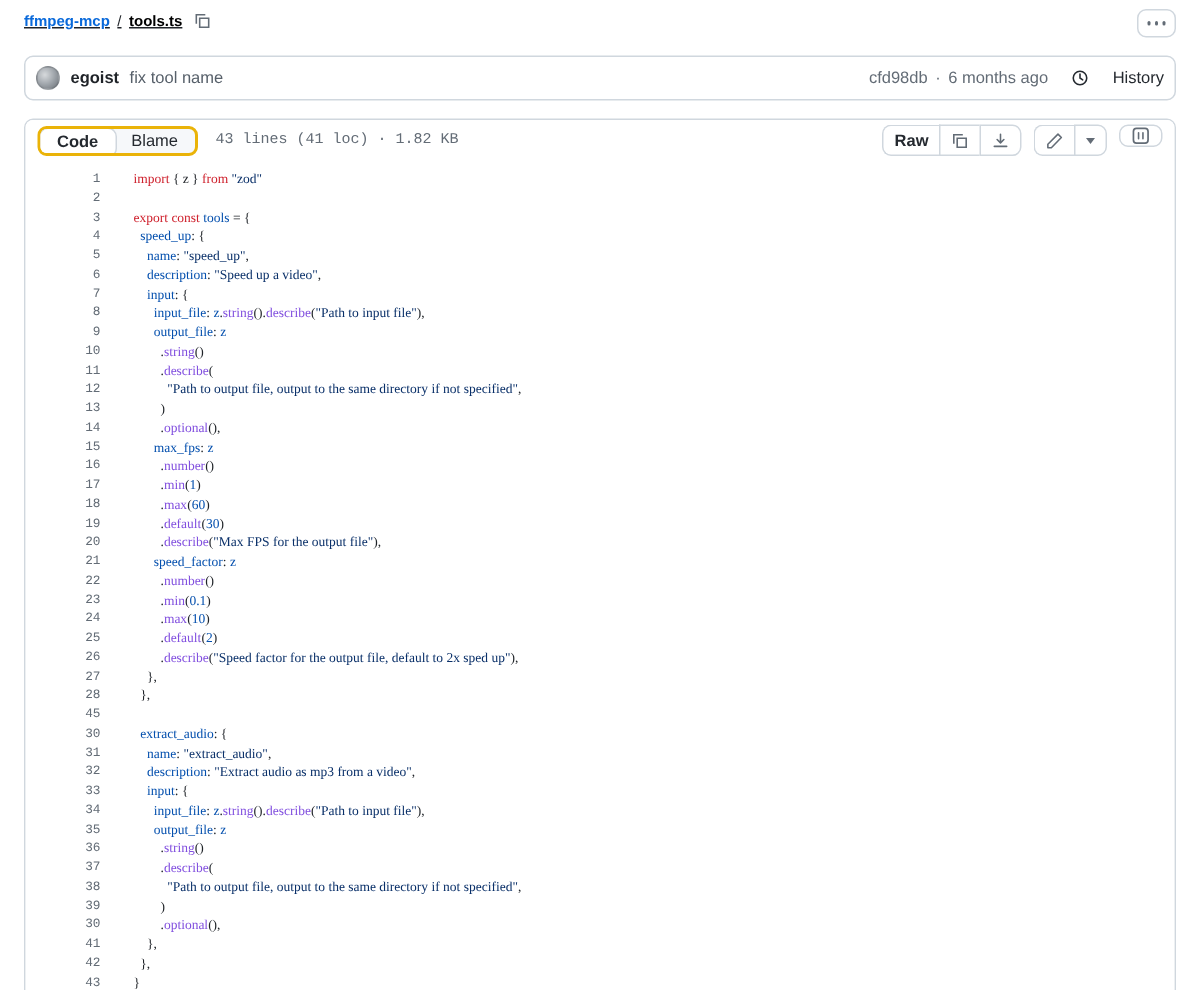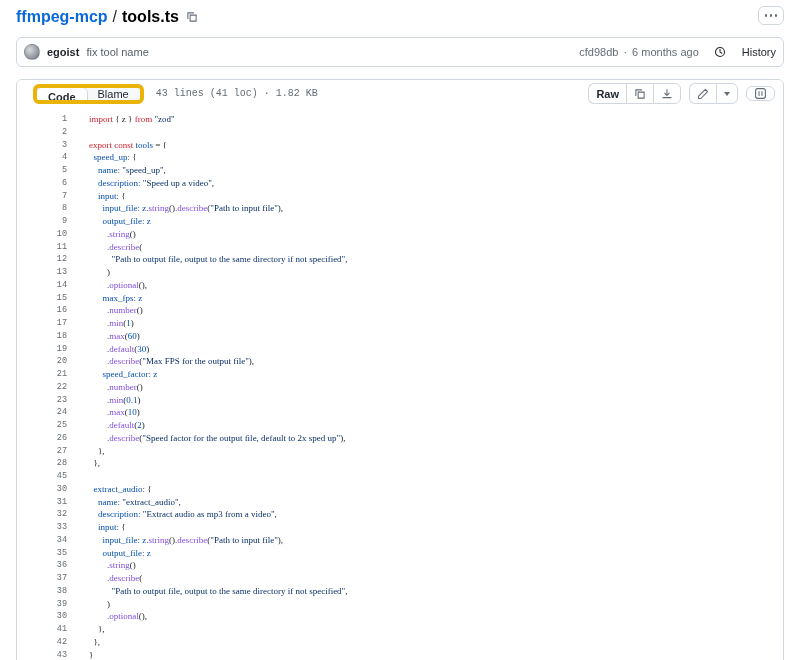--- a/index.html
+++ b/index.html
@@ -7,21 +7,21 @@
   body {
     background:#ffffff;
     font-family:"Liberation Sans", sans-serif;
     color:#1f2328;
     -webkit-font-smoothing:antialiased;
   }
   .page { padding:6px 16px 0 16px; }
 
   
   .breadcrumb-row { display:flex; align-items:flex-start; justify-content:space-between; height:24px; }
-  .breadcrumb { display:flex; align-items:center; font-size:16px; padding-top:2px; }
+  .breadcrumb { display:flex; align-items:center; font-size:10px; padding-top:2px;text-decoration:underline; }
   .repo-link { color:#0969da; font-weight:700; text-decoration:none; cursor:pointer; }
   .bc-sep { margin:0 5px; color:#1f2328; font-weight:400; }
   .file-name { font-weight:700; color:#000000; }
   .icon-btn-plain { background:none; border:none; cursor:pointer; display:inline-flex; align-items:center; margin-left:7px; padding:0; }
   .kebab-btn {
     width:26px; height:19px; border:1px solid #d0d7de; border-radius:6px; background:#fff;
     display:flex; align-items:center; justify-content:center; gap:2px; cursor:pointer;
   }
   .kebab-btn i { width:2.5px; height:2.5px; border-radius:50%; background:#636c76; display:block; }
 
@@ -40,32 +40,32 @@
   .commit-right { margin-left:auto; display:flex; align-items:center; gap:5px; }
   .commit-hash { color:#636c76; text-decoration:none; cursor:pointer; }
   .commit-dot { color:#636c76; }
   .commit-time { color:#636c76; }
   .history-link { display:flex; align-items:center; gap:16px; color:#24292f; text-decoration:none; cursor:pointer; margin-left:10px; font-weight:400; }
 
   
   .code-panel { margin-top:12px; border:1px solid #d0d7de; border-radius:6px; background:#fff; overflow:hidden; }
   .panel-toolbar { display:flex; align-items:center; padding:3px 8px; height:27px; background:#ffffff; }
   .seg-control {
-    display:flex; border:4px solid #eab308; border-radius:6px; background:#f6f8fa; overflow:hidden; height:20px;margin-left:8px;
+    display:flex; border:2px solid #eab308; border-radius:6px; background:#f6f8fa; overflow:hidden; height:20px;
   }
   .seg {
     font-family:"Liberation Sans",sans-serif; font-size:11px; color:#24292f; background:transparent;
     border:none; padding:0 11px; cursor:pointer; height:100%;
   }
   .seg.active {
     background:#ffffff; font-weight:700; border:1px solid #d0d7de; border-radius:6px;
     margin:-1px; height:20px;
   }
   .file-info { margin-left:12px; font-size:10px; color:#636c76; font-family:"Liberation Mono", monospace; }
-  .toolbar-right { margin-left:auto; display:flex; align-items:center; gap:8px; }
+  .toolbar-right { margin-left:auto; display:flex; align-items:flex-start; gap:8px; }
   .btn-group { display:flex; height:21px; }
   .tb-btn {
     background:#ffffff; border:1px solid #d0d7de; display:flex; align-items:center; justify-content:center;
     padding:0 7px; cursor:pointer; font-size:11px; font-weight:700; color:#24292f;
     font-family:"Liberation Sans",sans-serif;
   }
   .btn-group .tb-btn { border-right-width:0; }
   .btn-group .tb-btn:first-child { border-radius:6px 0 0 6px; }
   .btn-group .tb-btn:last-child { border-radius:0 6px 6px 0; border-right-width:1px; }
   .btn-group .tb-btn:only-child { border-radius:6px; border-right-width:1px; }

